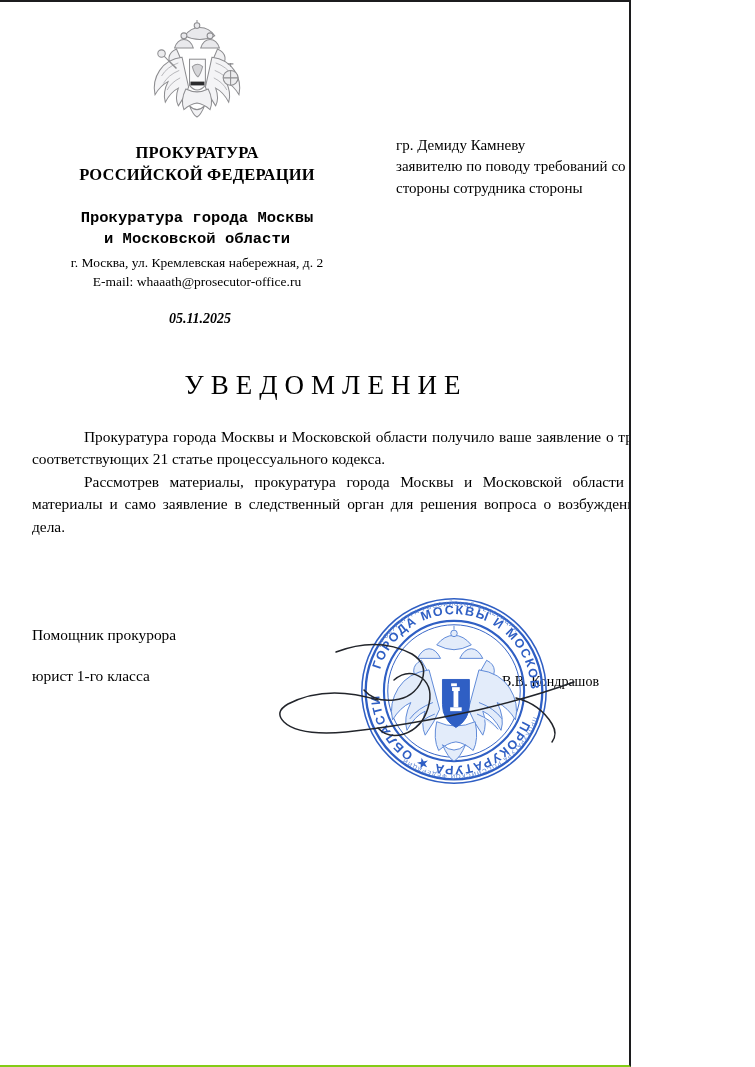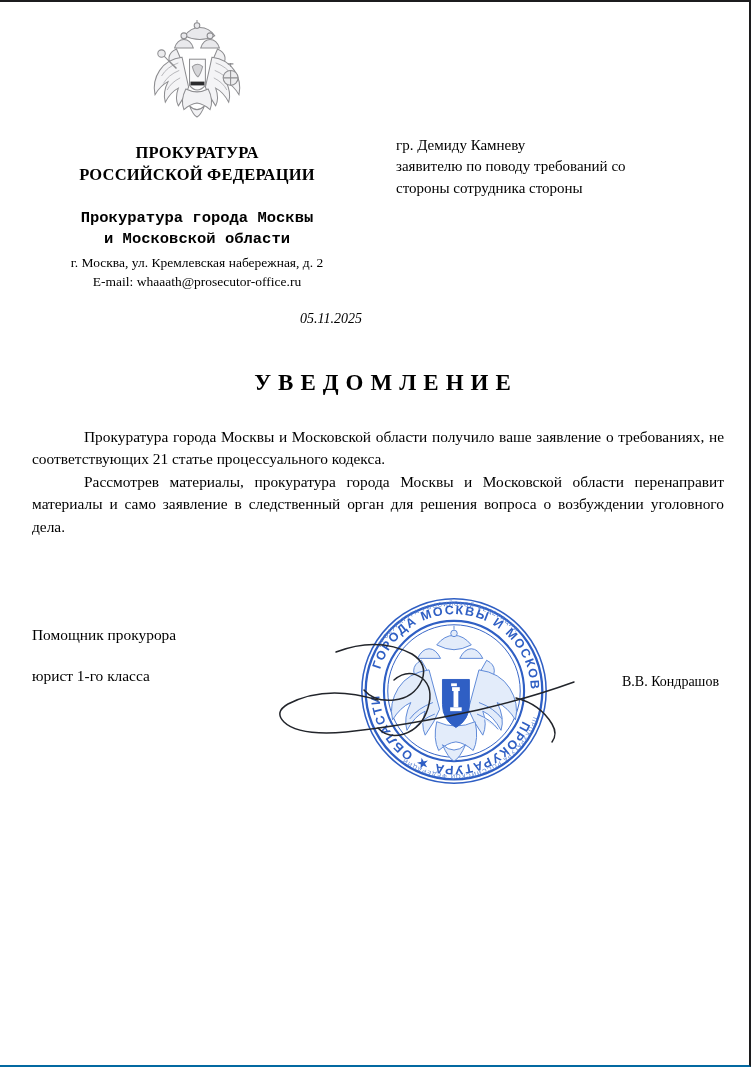--- a/index.html
+++ b/index.html
@@ -6,26 +6,26 @@
     margin: 0;
     padding: 0;
     background: #ffffff;
   }
   body {
     font-family: "Liberation Serif", "DejaVu Serif", serif;
     color: #000000;
   }
   .page {
     position: relative;
-    width: 751px;
+    width: 631px;
     height: 1067px;
     box-sizing: border-box;
     background: #ffffff;
     border-top: 2px solid #1c1c1e;
-    border-bottom: 2px solid #0369a1;
+    border-bottom: 2px solid #84cc16;
     border-right: 2px solid #1c1c1e;
     overflow: hidden;
   }
 
   
   .letterhead {
     position: absolute;
     left: 32px;
     top: 18px;
     width: 330px;
@@ -52,44 +52,45 @@
   }
   .org-addr {
     margin-top: 4px;
     font-size: 13.5px;
     line-height: 1.38;
   }
   .doc-date {
     margin-top: 20px;
     font-size: 14px;
     font-style: italic;
-    text-align: right;
+    text-align: center;
     padding-left: 6px;
+    font-weight: bold;
   }
 
   
   .addressee {
     position: absolute;
     left: 396px;
     top: 133px;
     width: 300px;
     font-size: 15px;
     line-height: 1.42;
   }
   .addressee div { white-space: nowrap; }
 
   
   .doc-title {
     position: absolute;
     left: 16px;
     right: 0;
     top: 368px;
     text-align: center;
-    font-weight: bold;
-    font-size: 23px;
+    font-weight: normal;
+    font-size: 27px;
     letter-spacing: 7px;
     padding-left: 7px;
   }
 
   
   .body-text {
     position: absolute;
     left: 32px;
     top: 424px;
     width: 692px;

